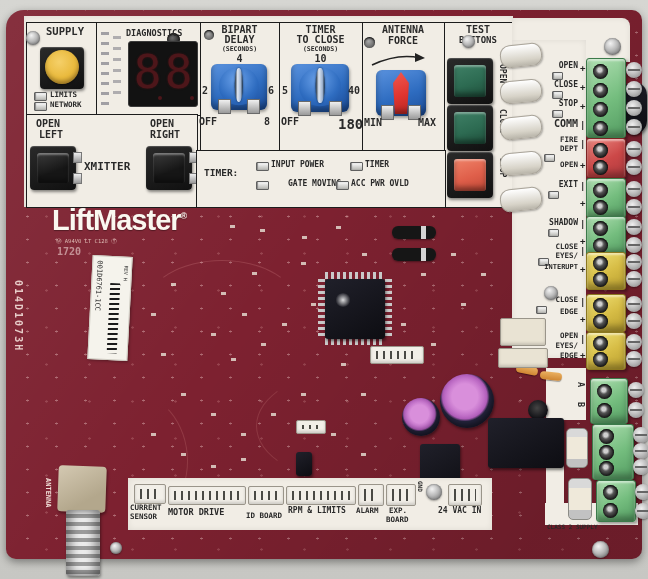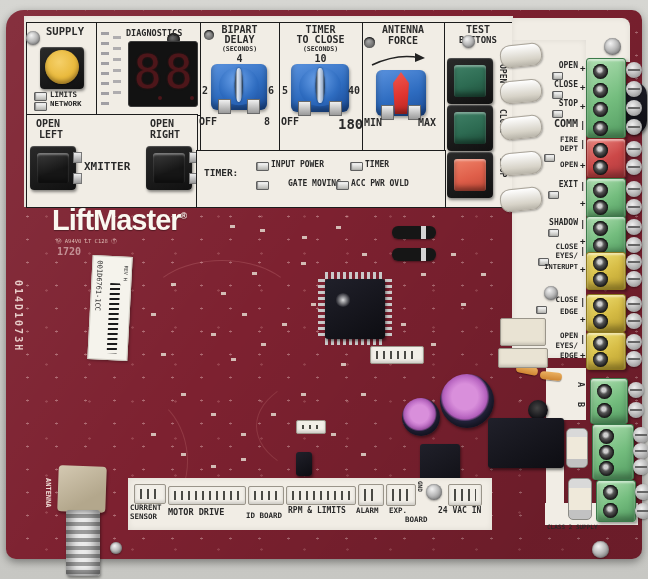--- a/index.html
+++ b/index.html
@@ -106,21 +106,21 @@
   <div class="fbox" style="left:26px;top:22px;width:70px;height:92px;"></div>
   <div class="screw" style="left:26px;top:31px;width:14px;height:14px;"></div>
   <div class="sk ctr" style="left:38px;top:26px;width:54px;font-size:10.5px;">SUPPLY</div>
   <div class="pbtn" style="left:40px;top:47px;width:44px;height:42px;">
     <div class="abs" style="left:5px;top:3px;width:34px;height:34px;border-radius:50%;
          background:radial-gradient(circle at 42% 35%,#f5d069,#e9b93c 55%,#c9922a);box-shadow:inset 0 -3px 4px rgba(0,0,0,.3),0 1px 2px rgba(0,0,0,.4);"></div>
   </div>
   <div class="led" style="left:34px;top:92px;"></div>
   <div class="sk" style="left:50px;top:91px;font-size:7.5px;">LIMITS</div>
   <div class="led" style="left:34px;top:102px;"></div>
-  <div class="sk" style="left:50px;top:101px;font-size:7.5px;font-family:Liberation Mono, monospace;">NETWORK</div>
+  <div class="sk" style="left:50px;top:101px;font-size:7.5px;">NETWORK</div>
 
   <div class="fbox" style="left:96px;top:22px;width:104px;height:92px;"></div>
   <div class="abs" style="left:101px;top:32px;width:8px;height:74px;background:repeating-linear-gradient(180deg,rgba(95,95,110,.55) 0 3px,transparent 3px 10px);"></div>
   <div class="abs" style="left:113px;top:36px;width:8px;height:66px;background:repeating-linear-gradient(180deg,rgba(95,95,110,.45) 0 3px,transparent 3px 11px);"></div>
   <div class="hole-dark" style="left:167px;top:33px;width:13px;height:13px;"></div>
   <div class="sk" style="left:126px;top:29px;font-size:8.5px;">DIAGNOSTICS</div>
   <div class="seg" style="left:128px;top:41px;width:68px;height:64px;">
     <span>8</span>
     <span>8</span>
   </div>
@@ -432,21 +432,21 @@
   <div class="conn" style="left:448px;top:484px;width:32px;height:20px;">
       <div class="slots"></div>
     </div>
   <div class="sk" style="left:130px;top:504px;font-size:7.5px;">CURRENT</div>
   <div class="sk" style="left:130px;top:513px;font-size:7.5px;">SENSOR</div>
   <div class="sk" style="left:168px;top:508px;font-size:8.5px;">MOTOR DRIVE</div>
   <div class="sk" style="left:246px;top:512px;font-size:7.5px;">ID BOARD</div>
   <div class="sk" style="left:288px;top:507px;font-size:8px;">RPM &amp; LIMITS</div>
   <div class="sk" style="left:356px;top:507px;font-size:7.5px;">ALARM</div>
   <div class="sk" style="left:389px;top:507px;font-size:7.5px;">EXP.</div>
-  <div class="sk" style="left:386px;top:516px;font-size:7.5px;margin-left:19px;">BOARD</div>
+  <div class="sk" style="left:386px;top:516px;font-size:7.5px;">BOARD</div>
   <div class="sk" style="left:438px;top:507px;font-size:8px;">24 VAC IN</div>
 
   <div class="sk vt" style="left:44px;top:478px;font-size:7px;color:#f0ddd6;">ANTENNA</div>
   <div class="abs" style="left:58px;top:466px;width:48px;height:46px;transform:rotate(2deg);
        background:linear-gradient(150deg,#d4c9b2,#b3a78c 70%);border-radius:4px;box-shadow:1px 2px 3px rgba(0,0,0,.4);"></div>
   <div class="antbarrel" style="left:66px;top:510px;width:34px;height:66px;"></div>
 
   <div class="screw" style="left:110px;top:542px;width:12px;height:12px;"></div>
   <div class="screw" style="left:592px;top:541px;width:17px;height:17px;"></div>
 

